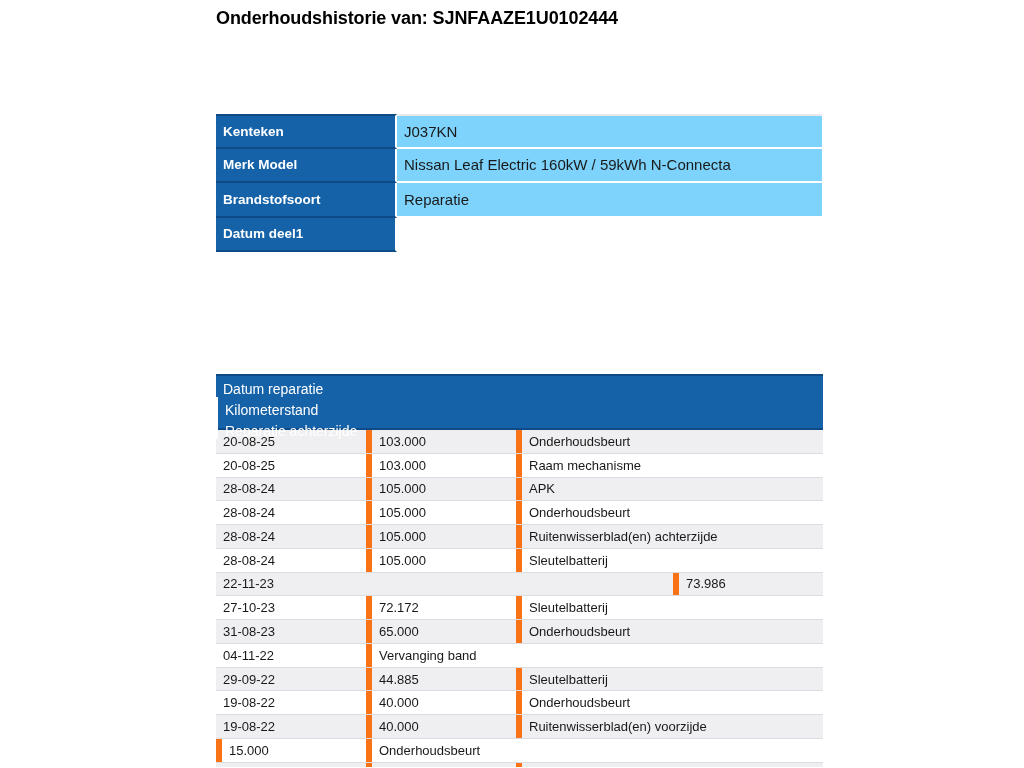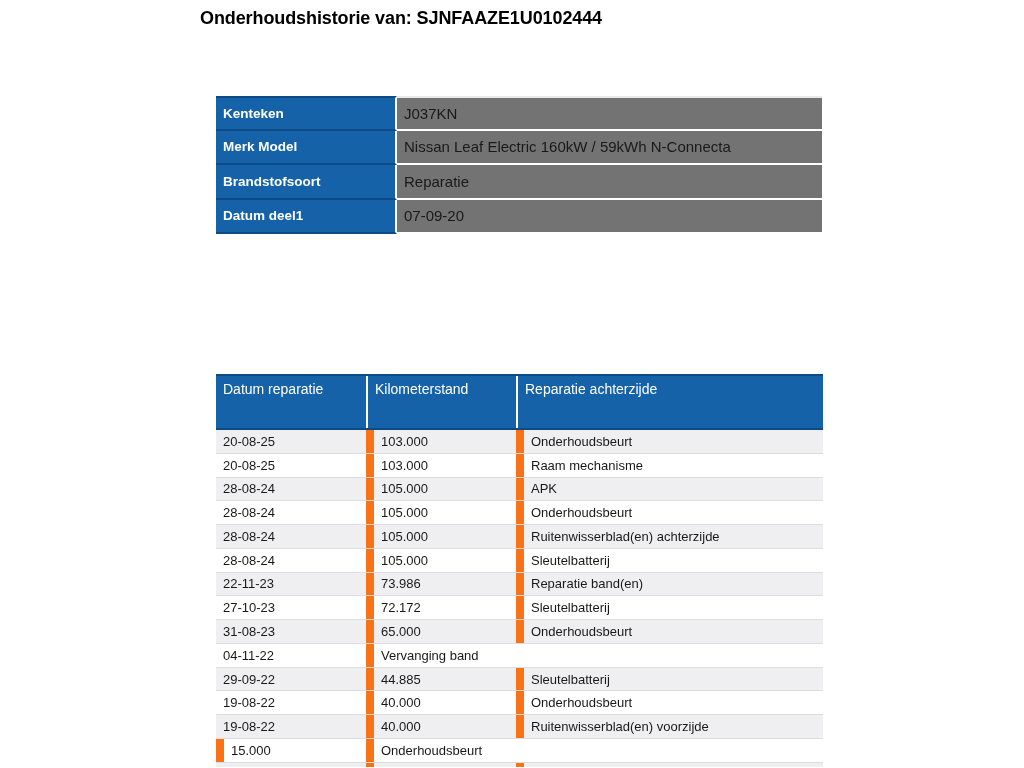--- a/index.html
+++ b/index.html
@@ -4,73 +4,74 @@
 <style>
   * { margin:0; padding:0; }
   html,body { width:1024px; height:768px; }
   body {
     background:#ffffff;
     overflow:hidden;
     position:relative;
     font-family:"Liberation Sans", sans-serif;
   }
   .title {
-    position:absolute; left:200px; top:8px;
+    position:absolute; left:216px; top:8px;
     font-size:18px; font-weight:700; color:#000;
     letter-spacing:-0.1px;
   }
 
   
-  .info-table { position:absolute; left:216px; top:96px; width:606px; }
+  .info-table { position:absolute; left:216px; top:114px; width:606px; }
   .info-row { display:flex; height:34.5px; }
   .info-label {
     width:181px; box-sizing:border-box; height:100%;
     background:#1562a9;
     border-bottom:2px solid #0d4a86;
     border-right:2px solid #ffffff;
     color:#ffffff; font-weight:700; font-size:13.5px;
     display:flex; align-items:center; padding-left:7px;
   }
   .info-row:first-child .info-label { border-top:2px solid #0d4a86; }
   .info-value {
     flex:1; box-sizing:border-box; height:100%;
-    background:#737373;
+    background:#7dd3fc;
     border-bottom:2px solid #ffffff;
     color:#191919; font-size:15px;
     display:flex; align-items:center; padding-left:7px;
   }
   .info-row:first-child .info-value { border-top:2px solid #e9e9ec; }
 
   
   .history-table { position:absolute; left:216px; top:374px; width:607px; }
   .h-header {
     display:flex; height:56px; box-sizing:border-box;
     background:#1562a9;
     border-top:2px solid #0d4a86;
     border-bottom:2px solid #0d4a86;
     color:#ffffff;
+    flex-direction:column;
   }
   .hc { box-sizing:border-box; padding:5px 0 0 7px; font-size:14px; }
   .c1 { width:150px; }
   .c2 { width:150px; }
   .c3 { flex:1; }
   .hc.c2, .hc.c3 { border-left:2px solid #ffffff; }
 
   .h-row {
     display:flex; height:23.78px; box-sizing:border-box;
     border-bottom:1.5px solid #dcdce2;
     justify-content:space-between;
   }
   .h-row.odd  { background:#efeff1; }
   .h-row.even { background:#ffffff; }
   .hd {
     box-sizing:border-box; display:flex; align-items:center;
     padding-left:7px; font-size:13px; color:#191919;
   }
-  .hd.c2, .hd.c3 { border-left:8px solid #f97316; }
+  .hd.c2, .hd.c3 { border-left:6px solid #f97316; }
   .h-row.cut { height:4.5px; border-bottom:none; overflow:hidden; }
 </style>
 </head>
 <body>
 
 <div class="title">Onderhoudshistorie van: SJNFAAZE1U0102444</div>
 
 <div class="info-table">
   <div class="info-row">
     <div class="info-label">Kenteken</div>
@@ -79,21 +80,20 @@
   <div class="info-row">
     <div class="info-label">Merk Model</div>
     <div class="info-value">Nissan Leaf Electric 160kW / 59kWh N-Connecta</div>
   </div>
   <div class="info-row">
     <div class="info-label">Brandstofsoort</div>
     <div class="info-value">Reparatie</div>
   </div>
   <div class="info-row">
     <div class="info-label">Datum deel1</div>
-    <div class="info-value">07-09-20</div>
   </div>
 </div>
 
 <div class="history-table">
   <div class="h-header">
     <div class="hc c1">Datum reparatie</div>
     <div class="hc c2">Kilometerstand</div>
     <div class="hc c3">Reparatie achterzijde</div>
   </div>
 
@@ -123,21 +123,20 @@
     <div class="hd c3">Ruitenwisserblad(en) achterzijde</div>
   </div>
   <div class="h-row even">
     <div class="hd c1">28-08-24</div>
     <div class="hd c2">105.000</div>
     <div class="hd c3">Sleutelbatterij</div>
   </div>
   <div class="h-row odd">
     <div class="hd c1">22-11-23</div>
     <div class="hd c2">73.986</div>
-    <div class="hd c3">Reparatie band(en)</div>
   </div>
   <div class="h-row even">
     <div class="hd c1">27-10-23</div>
     <div class="hd c2">72.172</div>
     <div class="hd c3">Sleutelbatterij</div>
   </div>
   <div class="h-row odd">
     <div class="hd c1">31-08-23</div>
     <div class="hd c2">65.000</div>
     <div class="hd c3">Onderhoudsbeurt</div>

